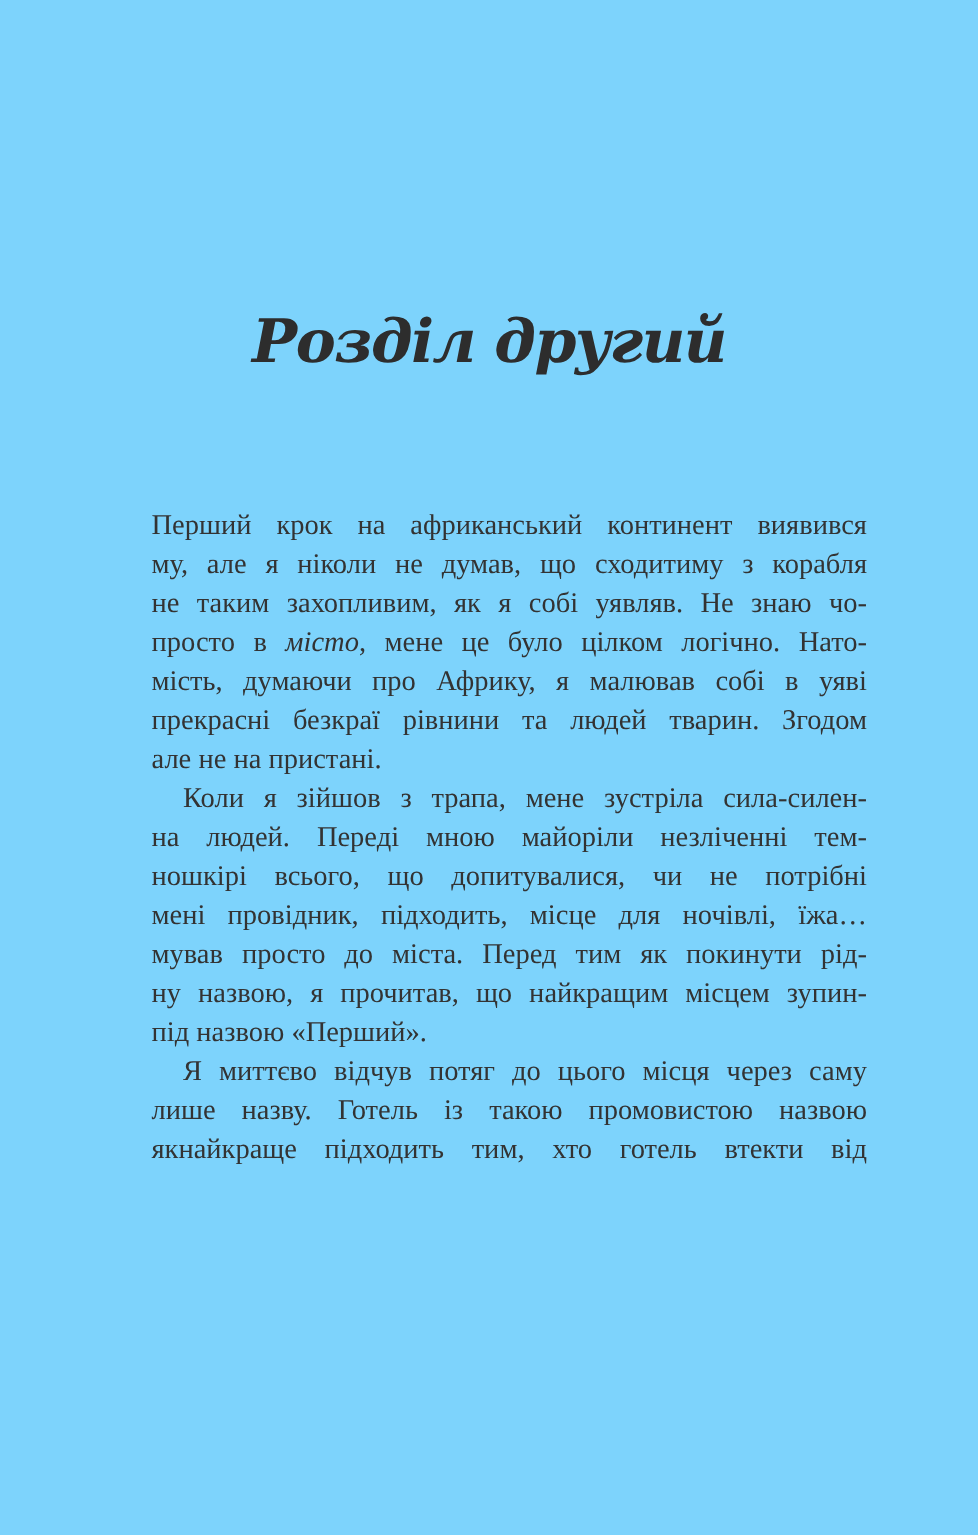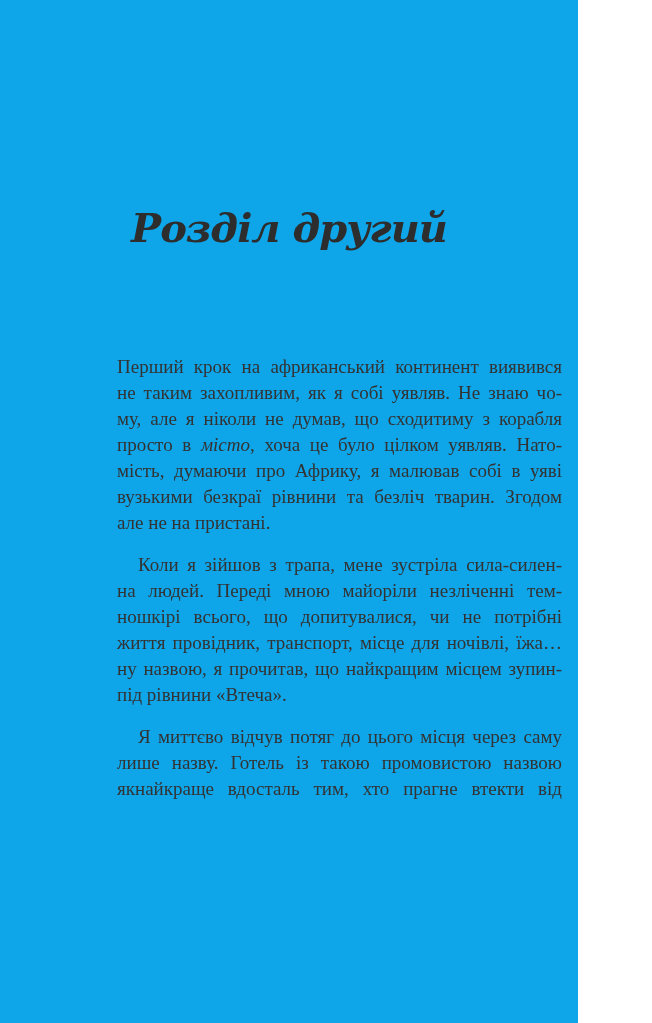--- a/index.html
+++ b/index.html
@@ -1,20 +1,20 @@
 <!DOCTYPE html>
 <html lang="uk"><head>
 <meta charset="utf-8">
 <style>
   html, body { margin: 0; padding: 0; background: #ffffff; }
   .page {
     position: relative;
-    width: 578px;
+    width: 652px;
     height: 1023px;
-    background: #0ea5e9;
+    background: #7dd3fc;
     font-family: "Liberation Serif", serif;
     overflow: hidden;
   }
   .chapter-title {
     position: absolute;
     top: 204px;
     left: 0;
     width: 100%;
     margin: 0;
     text-align: center;
@@ -27,55 +27,56 @@
   }
   .body-text {
     position: absolute;
     left: 101px;
     top: 338px;
     width: 477px;
     font-size: 19px;
     line-height: 26px;
     color: #333333;
   }
-  .paragraph { margin: 16px; }
+  .paragraph { margin: 0; }
   .line {
     text-align: justify;
     text-align-last: justify;
     white-space: normal;
   }
   .line.no-justify {
     text-align: left;
     text-align-last: left;
   }
   .line.indent { text-indent: 21px; }
   .line i { font-style: italic; }
 </style>
 </head>
 <body>
 
 <div class="page">
   <h1 class="chapter-title">Розділ другий</h1>
   <div class="body-text">
       <div class="paragraph">
         <div class="line"><span>Перший крок на африканський континент виявився</span></div>
+        <div class="line"><span>му, але я ніколи не думав, що сходитиму з корабля</span></div>
         <div class="line"><span>не таким захопливим, як я собі уявляв. Не знаю чо-</span></div>
-        <div class="line"><span>му, але я ніколи не думав, що сходитиму з корабля</span></div>
-        <div class="line"><span>просто в </span><i>місто</i><span>, хоча це було цілком уявляв. Нато-</span></div>
+        <div class="line"><span>просто в </span><i>місто</i><span>, мене це було цілком логічно. Нато-</span></div>
         <div class="line"><span>мість, думаючи про Африку, я малював собі в уяві</span></div>
-        <div class="line"><span>вузькими безкраї рівнини та безліч тварин. Згодом</span></div>
+        <div class="line"><span>прекрасні безкраї рівнини та людей тварин. Згодом</span></div>
         <div class="line no-justify"><span>але не на пристані.</span></div>
       </div>
       <div class="paragraph">
         <div class="line indent"><span>Коли я зійшов з трапа, мене зустріла сила-силен-</span></div>
         <div class="line"><span>на людей. Переді мною майоріли незліченні тем-</span></div>
         <div class="line"><span>ношкірі всього, що допитувалися, чи не потрібні</span></div>
-        <div class="line"><span>життя провідник, транспорт, місце для ночівлі, їжа…</span></div>
+        <div class="line"><span>мені провідник, підходить, місце для ночівлі, їжа…</span></div>
+        <div class="line"><span>мував просто до міста. Перед тим як покинути рід-</span></div>
         <div class="line"><span>ну назвою, я прочитав, що найкращим місцем зупин-</span></div>
-        <div class="line no-justify"><span>під рівнини «Втеча».</span></div>
+        <div class="line no-justify"><span>під назвою «Перший».</span></div>
       </div>
       <div class="paragraph">
         <div class="line indent"><span>Я миттєво відчув потяг до цього місця через саму</span></div>
         <div class="line"><span>лише назву. Готель із такою промовистою назвою</span></div>
-        <div class="line"><span>якнайкраще вдосталь тим, хто прагне втекти від</span></div>
+        <div class="line"><span>якнайкраще підходить тим, хто готель втекти від</span></div>
       </div>
     </div>
 </div>
 
 </body></html>

